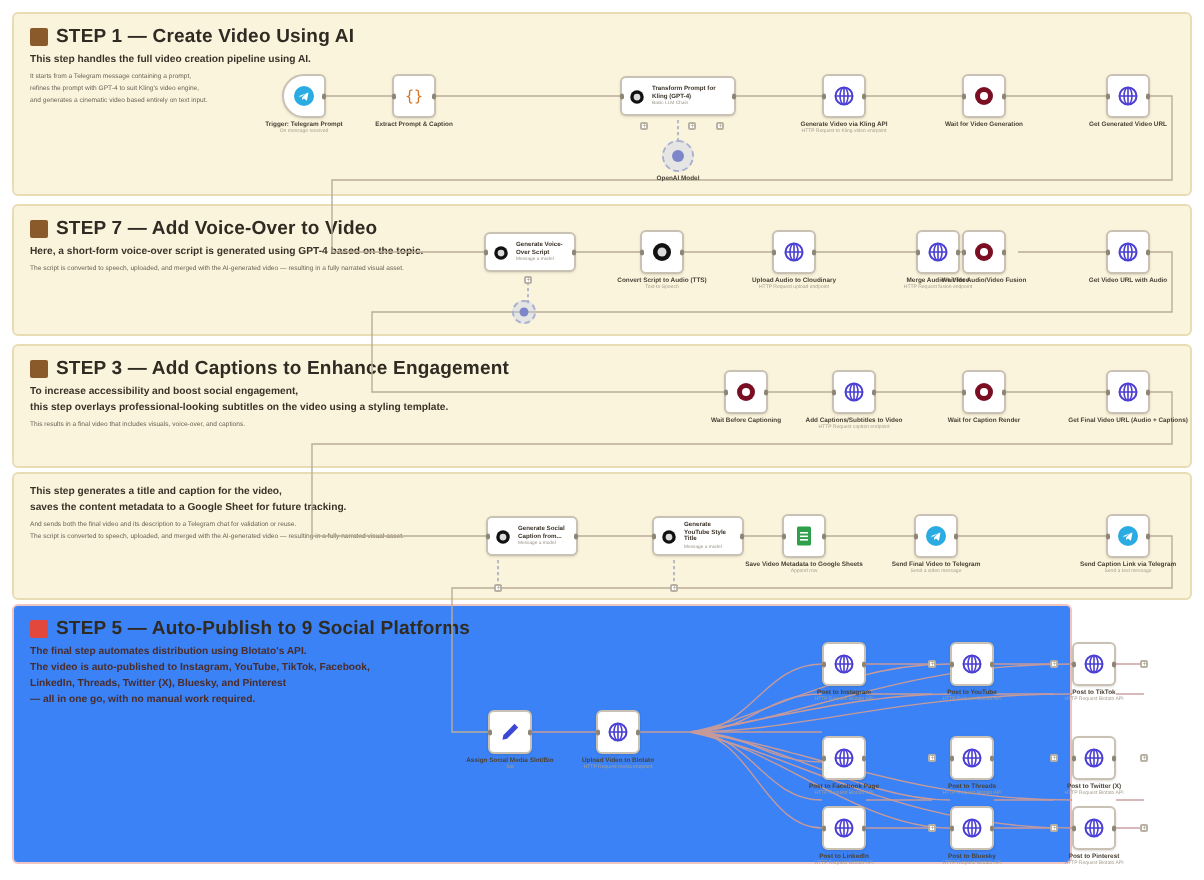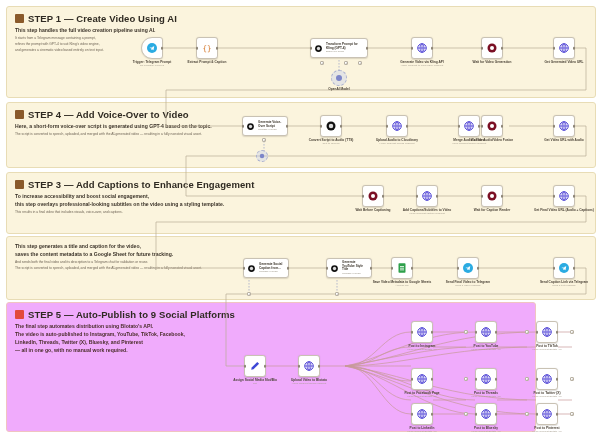--- a/index.html
+++ b/index.html
@@ -98,21 +98,21 @@
       <div class="sub">It starts from a Telegram message containing a prompt,</div>
       <div class="sub">refines the prompt with GPT-4 to suit Kling's video engine,</div>
       <div class="sub">and generates a cinematic video based entirely on text input.</div>
     </div>
   </div>
 
   <div class="panel" id="p2" style="left:6px; top:102px; width:590px; height:66px; background:#fbf4dd; border:.7px solid #e8dcb5;">
     <div class="panel-body">
       <div class="step-head">
         <span class="step-chip" style="background:#8a5a2b;"></span>
-        <span class="step-title">STEP 4 — Add Voice-Over to Video</span>
+        <span class="step-title">STEP 7 — Add Voice-Over to Video</span>
       </div>
       <div class="lead" style="max-width:300px;">Here, a short-form voice-over script is generated using GPT-4 based on the topic.</div>
       <div class="sub" style="max-width:300px;">The script is converted to speech, uploaded, and merged with the AI-generated video — resulting in a fully narrated visual asset.</div>
     </div>
   </div>
 
   <div class="panel" id="p3" style="left:6px; top:172px; width:590px; height:62px; background:#fbf4dd; border:.7px solid #e8dcb5;">
     <div class="panel-body">
       <div class="step-head">
         <span class="step-chip" style="background:#8a5a2b;"></span>
@@ -126,21 +126,21 @@
 
   <div class="panel" id="p4" style="left:6px; top:236px; width:590px; height:64px; background:#fbf4dd; border:.7px solid #e8dcb5;">
     <div class="panel-body">
       <div class="lead" style="max-width:300px; white-space:pre-line;">This step generates a title and caption for the video,
 saves the content metadata to a Google Sheet for future tracking.</div>
       <div class="sub" style="max-width:300px;">And sends both the final video and its description to a Telegram chat for validation or reuse.</div>
       <div class="sub" style="max-width:300px;">The script is converted to speech, uploaded, and merged with the AI-generated video — resulting in a fully narrated visual asset.</div>
     </div>
   </div>
 
-  <div class="panel" id="p5" style="left:6px; top:302px; width:530px; height:130px; background:#f0abfc; border:.7px solid #f0c4c1;">
+  <div class="panel" id="p5" style="left:6px; top:302px; width:530px; height:130px; background:#3b82f6; border:.7px solid #f0c4c1;">
     <div class="panel-body">
       <div class="step-head">
         <span class="step-chip" style="background:#e2493c;"></span>
         <span class="step-title">STEP 5 — Auto-Publish to 9 Social Platforms</span>
       </div>
       <div class="lead" style="max-width:240px; white-space:pre-line; color:#4a2c2a;">The final step automates distribution using Blotato's API.
 The video is auto-published to Instagram, YouTube, TikTok, Facebook,
 LinkedIn, Threads, Twitter (X), Bluesky, and Pinterest
 — all in one go, with no manual work required.</div>
     </div>

